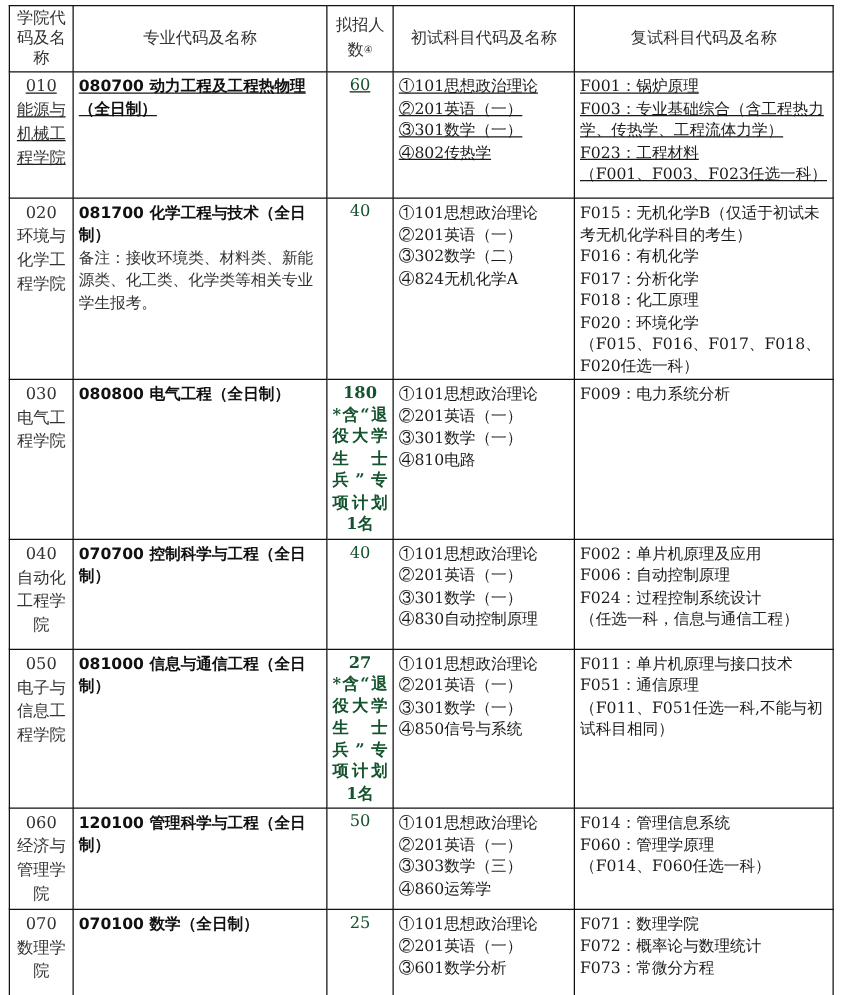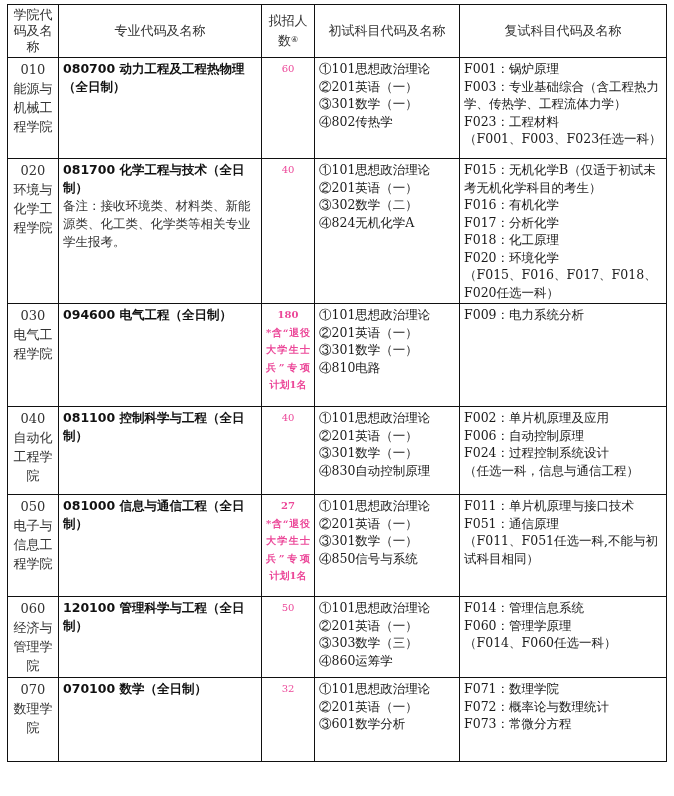--- a/index.html
+++ b/index.html
@@ -23,30 +23,30 @@
   col.c3 { width: 53px; }
   col.c4 { width: 145px; }
   col.c5 { width: 207px; }
   th { text-align: center; vertical-align: middle !important; color: #333; font-size: 13px; }
   th.h1 { line-height: 16px; padding: 1px 2px; }
   th.h3 { line-height: 20px; }
   td.college { text-align: center; vertical-align: middle; color: #333; padding: 2px 2px; line-height: 19px; font-size: 13px; }
   td.college .code { display: block; }
   td.major .title { font-weight: bold; font-family: "DejaVu Sans", "Liberation Sans", sans-serif; font-size: 12.5px; line-height: 18px; display: block; color: #111; }
   td.major .note { display: block; margin-top: 0; color: #333; line-height: 18px; font-size: 12.5px; }
-  td.quota { text-align: center; vertical-align: middle; color: #ec4899; font-size: 10px; padding: 2px 1px; }
+  td.quota { text-align: center; vertical-align: middle; color: #14532d; font-size: 13px; padding: 2px 1px; }
   td.quota.topalign { vertical-align: top; line-height: 17.5px; font-weight: bold; }
   td.quota .num { display: block; }
   td.quota .sub { display: block; text-align: justify; text-align-last: center; }
   .line { display: block; white-space: nowrap; }
   td.exams .line, td.retest .line { line-height: 17.5px; }
   td.retest .wrap { white-space: normal; display: block; }
   sup.mark { font-size: 8px; vertical-align: top; position: relative; top: -1px; }
   tr.r-header { height: 48px; }
-  tr.r1 { height: 101px; }
+  tr.r1 { height: 101px; text-decoration: underline; }
   tr.r2 { height: 144px; }
   tr.r3 { height: 103px; }
   tr.r4 { height: 88px; }
   tr.r5 { height: 102px; margin-top: 32px; }
   tr.r6 { height: 80px; }
   tr.r7 { height: 84px; }
 </style>
 </head>
 <body>
 
@@ -121,21 +121,21 @@
         <span class="wrap">（F015、F016、F017、F018、F020任选一科）</span>
       </td>
     </tr>
 
     <tr class="r3">
       <td class="college">
         <span class="code">030</span>
         <span>电气工程学院</span>
       </td>
       <td class="major">
-        <span class="title">094600 电气工程（全日制）</span>
+        <span class="title">080800 电气工程（全日制）</span>
       </td>
       <td class="quota topalign">
         <span class="num">180</span>
         <span class="sub">*含“退役大学生士兵”专项计划1名</span>
       </td>
       <td class="exams">
         <span class="line">①101思想政治理论</span>
         <span class="line">②201英语（一）</span>
         <span class="line">③301数学（一）</span>
         <span class="line">④810电路</span>
@@ -144,21 +144,21 @@
         <span class="wrap">F009：电力系统分析</span>
       </td>
     </tr>
 
     <tr class="r4">
       <td class="college">
         <span class="code">040</span>
         <span>自动化工程学院</span>
       </td>
       <td class="major">
-        <span class="title">081100 控制科学与工程（全日制）</span>
+        <span class="title">070700 控制科学与工程（全日制）</span>
       </td>
       <td class="quota">
         <span class="num">40</span>
       </td>
       <td class="exams">
         <span class="line">①101思想政治理论</span>
         <span class="line">②201英语（一）</span>
         <span class="line">③301数学（一）</span>
         <span class="line">④830自动控制原理</span>
       </td>
@@ -221,21 +221,21 @@
 
     <tr class="r7">
       <td class="college">
         <span class="code">070</span>
         <span>数理学院</span>
       </td>
       <td class="major">
         <span class="title">070100 数学（全日制）</span>
       </td>
       <td class="quota">
-        <span class="num">32</span>
+        <span class="num">25</span>
       </td>
       <td class="exams">
         <span class="line">①101思想政治理论</span>
         <span class="line">②201英语（一）</span>
         <span class="line">③601数学分析</span>
 
       </td>
       <td class="retest">
         <span class="wrap">F071：数理学院</span>
         <span class="wrap">F072：概率论与数理统计</span>

